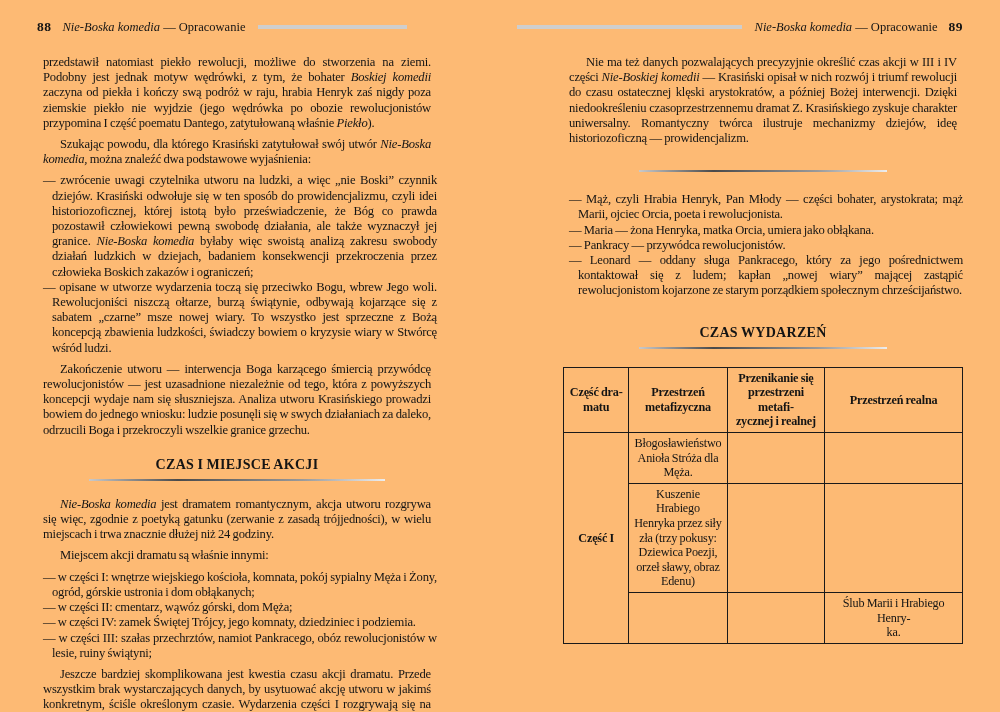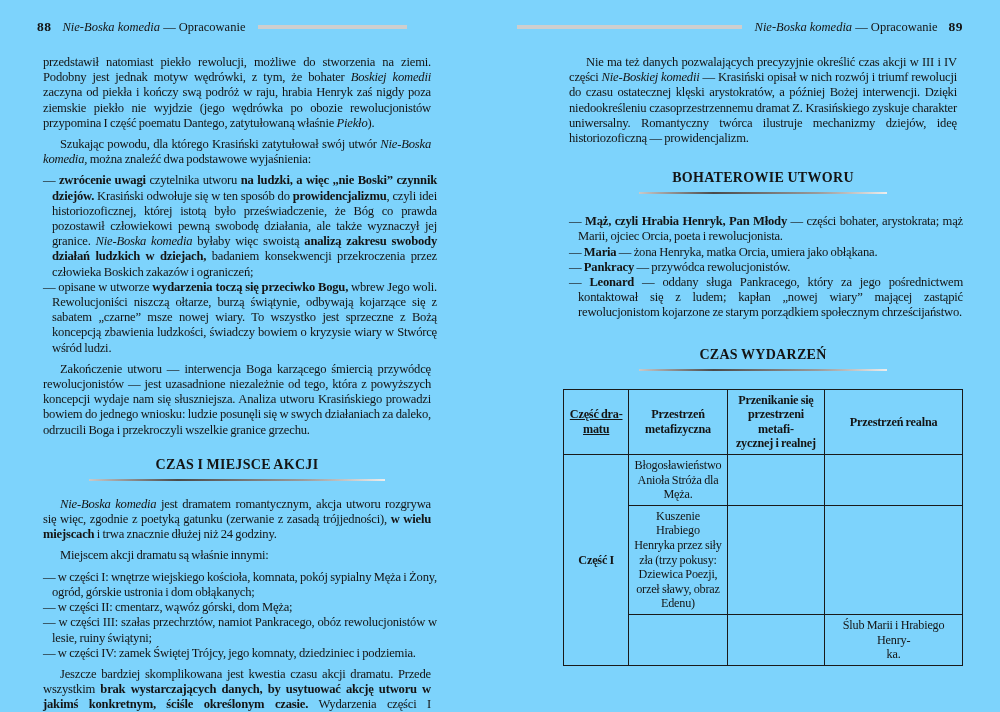--- a/index.html
+++ b/index.html
@@ -1,18 +1,18 @@
 <!DOCTYPE html>
 <html lang="pl"><head>
 <meta charset="utf-8">
 <title>Nie-Boska komedia — Opracowanie</title>
 <style>
   html,body{margin:0;padding:0;background:#ffffff;}
   .sheet{
-    position:relative;width:1000px;height:712px;background:#7dd3fc;overflow:hidden;
+    position:relative;width:1000px;height:712px;background:#fdba74;overflow:hidden;
     font-family:"Liberation Serif","DejaVu Serif",serif;color:#141414;
   }
   .page{position:absolute;top:20px;width:400px;}
   .page-left{left:37px;}
   .page-right{left:563px;}
 
   
   .page-header{display:flex;align-items:center;font-size:12.5px;height:14px;margin-bottom:21px;white-space:nowrap;}
   .pgnum{font-weight:bold;font-size:13.5px;letter-spacing:.5px;}
   .htitle{font-style:italic;}
@@ -21,37 +21,37 @@
   .hbar{flex:1;height:4px;background:#cecece;}
   .page-left .hbar{margin-left:13px;margin-right:30px;}
   .page-right .hbar{margin-right:13px;margin-left:-46px;}
 
   
   .page-body{font-size:12.6px;line-height:15.2px;text-align:justify;letter-spacing:-0.2px;word-spacing:-0.5px;}
   .p{margin:6px;}
   .ind{text-indent:17px;}
   .cont{text-indent:0;}
   .li{margin:0;padding-left:15px;text-indent:-9px;}
-  .b{font-weight:bold;}
+  .b{font-weight:normal;}
   .i{font-style:italic;}
 
   
   .h2wrap{margin:19px 0 16px;}
   .h2{margin:0;font-size:14px;line-height:16px;font-weight:bold;text-align:center;letter-spacing:.3px;text-indent:0;}
   .rule{height:2px;width:74%;margin:6px auto 0;
         background:linear-gradient(to right,#c9c9c9,#4a4a4a 30%,#9a9a9a 72%,#ededed);}
 
   
   .plan{border-collapse:collapse;width:100%;margin-top:6px;table-layout:fixed;
         font-size:12.2px;line-height:14.6px;letter-spacing:-0.2px;}
   .plan th,.plan td{border:1.5px solid #1a1a1a;text-align:center;vertical-align:middle;
         padding:3px 4px;white-space:pre-line;}
   .plan th{font-weight:bold;}
   .rowlabel{font-weight:bold;}
-  .c1{width:15.6%;text-decoration:underline;}.c2{width:24.6%;}.c3{width:24.4%;margin-top:12px;}.c4{width:35.4%;}
+  .c1{width:15.6%;}.c2{width:24.6%;}.c3{width:24.4%;margin-top:12px;}.c4{width:35.4%;}
   .hrow{height:44px;}.r0{height:40px;}.r1{height:78px;}.r2{height:44px;}
 </style>
 </head>
 <body>
 
 <div class="sheet">
 
   <section class="page page-left">
     <header class="page-header">
       <span class="pgnum">88</span>
@@ -68,38 +68,37 @@
 
       <div class="h2wrap">
         <h2 class="h2">CZAS I MIEJSCE AKCJI</h2>
         <div class="rule"></div>
       </div>
 
       <p class="p ind"><span class="i">Nie-Boska komedia</span><span> jest dramatem romantycznym, akcja utworu rozgrywa się więc, zgodnie z poetyką gatunku (zerwanie z zasadą trójjedności), </span><span class="b">w wielu miejscach</span><span> i trwa znacznie dłużej niż 24 godziny.</span></p>
       <p class="p ind"><span>Miejscem akcji dramatu są właśnie innymi:</span></p>
       <p class="li"><span>— w części I: wnętrze wiejskiego kościoła, komnata, pokój sypialny Męża i Żony, ogród, górskie ustronia i dom obłąkanych;</span></p>
       <p class="li"><span>— w części II: cmentarz, wąwóz górski, dom Męża;</span></p>
+      <p class="li"><span>— w części IV: zamek Świętej Trójcy, jego komnaty, dziedziniec i podziemia.</span></p>
       <p class="li"><span>— w części III: szałas przechrztów, namiot Pankracego, obóz rewolucjonistów w lesie, ruiny świątyni;</span></p>
-      <p class="li"><span>— w części IV: zamek Świętej Trójcy, jego komnaty, dziedziniec i podziemia.</span></p>
       <p class="p ind"><span>Jeszcze bardziej skomplikowana jest kwestia czasu akcji dramatu. Przede wszystkim </span><span class="b">brak wystarczających danych, by usytuować akcję utworu w jakimś konkretnym, ściśle określonym czasie.</span><span> Wydarzenia części I rozgrywają się na przestrzeni roku — od ślubu Męża i Żony, poprzez narodziny Orcia, jego chrzest, do śmierci Żony — niedługo po chrzcie. Z analizy tekstu wynika, że wydarzenia opisane</span></p>
     </main>
   </section>
 
   <section class="page page-right">
     <header class="page-header">
       <span class="hbar"></span>
       <span><span class="htitle">Nie-Boska komedia</span><span> — Opracowanie</span></span>
       <span class="pgnum">89</span>
     </header>
 
     <main class="page-body">
       <p class="p ind"><span>Nie ma też danych pozwalających precyzyjnie określić czas akcji w III i IV części </span><span class="i">Nie-Boskiej komedii</span><span> — Krasiński opisał w nich rozwój i triumf rewolucji do czasu ostatecznej klęski arystokratów, a później Bożej interwencji. Dzięki niedookreśleniu czasoprzestrzennemu dramat Z. Krasińskiego zyskuje charakter uniwersalny. Romantyczny twórca ilustruje mechanizmy dziejów, ideę historiozoficzną — prowidencjalizm.</span></p>
 
       <div class="h2wrap" style="margin:24px 0 20px;">
-        <h2 class="h2">BOHATEROWIE UTWORU</h2>
         <div class="rule" style="width:62%;"></div>
       </div>
 
       <p class="li"><span>— </span><span class="b">Mąż, czyli Hrabia Henryk, Pan Młody</span><span> — części bohater, arystokrata; mąż Marii, ojciec Orcia, poeta i rewolucjonista.</span></p>
       <p class="li"><span>— </span><span class="b">Maria</span><span> — żona Henryka, matka Orcia, umiera jako obłąkana.</span></p>
       <p class="li"><span>— </span><span class="b">Pankracy</span><span> — przywódca rewolucjonistów.</span></p>
       <p class="li"><span>— </span><span class="b">Leonard</span><span> — oddany sługa Pankracego, który za jego pośrednictwem kontaktował się z ludem; kapłan „nowej wiary” mającej zastąpić rewolucjonistom kojarzone ze starym porządkiem społecznym chrześcijaństwo.</span></p>
 
       <div class="h2wrap" style="margin:26px 0 18px;">
         <h2 class="h2">CZAS WYDARZEŃ</h2>

